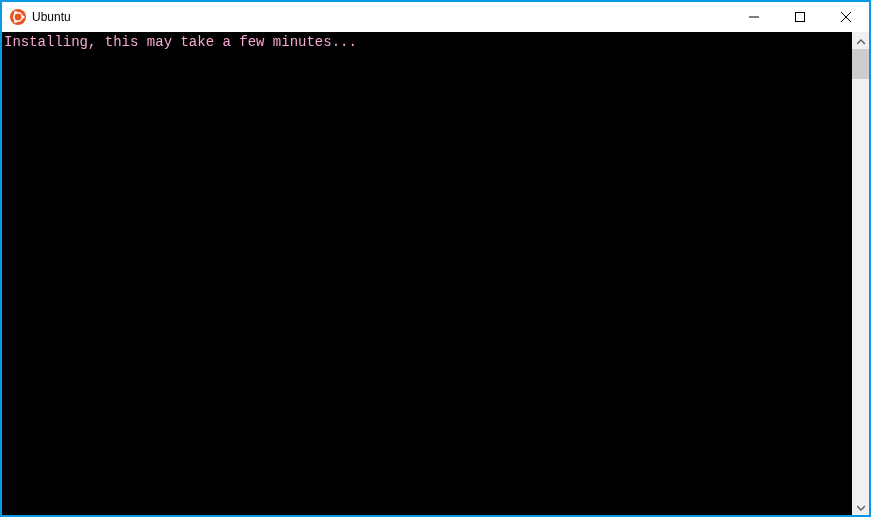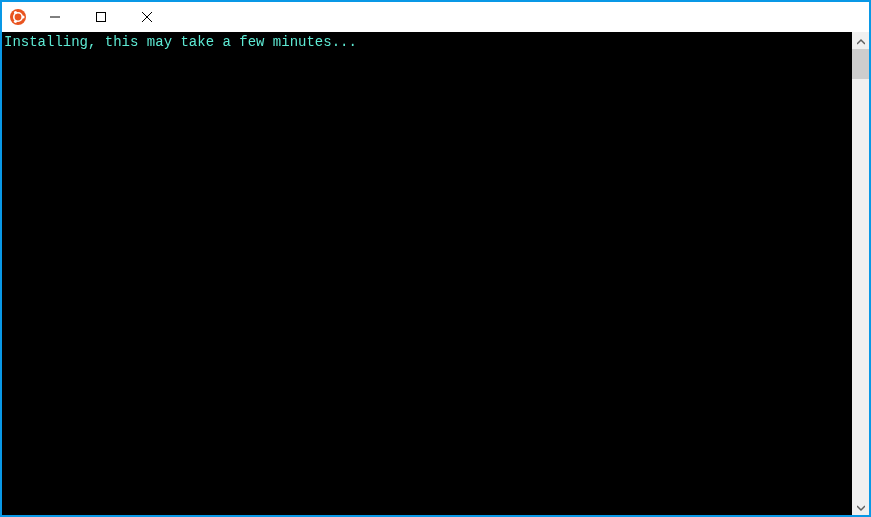--- a/index.html
+++ b/index.html
@@ -60,21 +60,21 @@
       height: 10px;
     }
     .content-area {
       flex: 1;
       display: flex;
       min-height: 0;
     }
     .terminal {
       flex: 1;
       background: #000000;
-      color: #5eead4;
+      color: #f9a8d4;
       font-family: "Consolas", "Courier New", monospace;
       font-size: 14px;
       line-height: 17px;
       padding: 2px 0 0 2px;
       white-space: pre;
       overflow: hidden;
     }
     .scrollbar {
       width: 17px;
       background: #f0f0f0;
@@ -119,20 +119,21 @@
         <circle cx="8" cy="8" r="8" fill="#E95420"></circle>
         <circle cx="8" cy="8" r="4.2" fill="none" stroke="#ffffff" stroke-width="1.6"></circle>
         <rect x="11.5" y="7.2" width="2.5" height="1.6" fill="#E95420"></rect>
         <rect x="4.3" y="3.0" width="1.6" height="2.5" fill="#E95420" transform="rotate(-60 5.1 4.2)"></rect>
         <rect x="4.3" y="10.5" width="1.6" height="2.5" fill="#E95420" transform="rotate(60 5.1 11.8)"></rect>
         <circle cx="13.0" cy="8" r="1.6" fill="#ffffff"></circle>
         <circle cx="5.5" cy="3.7" r="1.6" fill="#ffffff"></circle>
         <circle cx="5.5" cy="12.3" r="1.6" fill="#ffffff"></circle>
       </svg>
     </span>
+    <span class="titlebar-title">Ubuntu</span>
     <div class="titlebar-controls">
       <button class="titlebar-btn">
         <span>
           <svg viewBox="0 0 10 10">
               <line x1="0" y1="5" x2="10" y2="5" stroke="#000" stroke-width="1"></line>
             </svg>
         </span>
       </button>
       <button class="titlebar-btn">
         <span>

